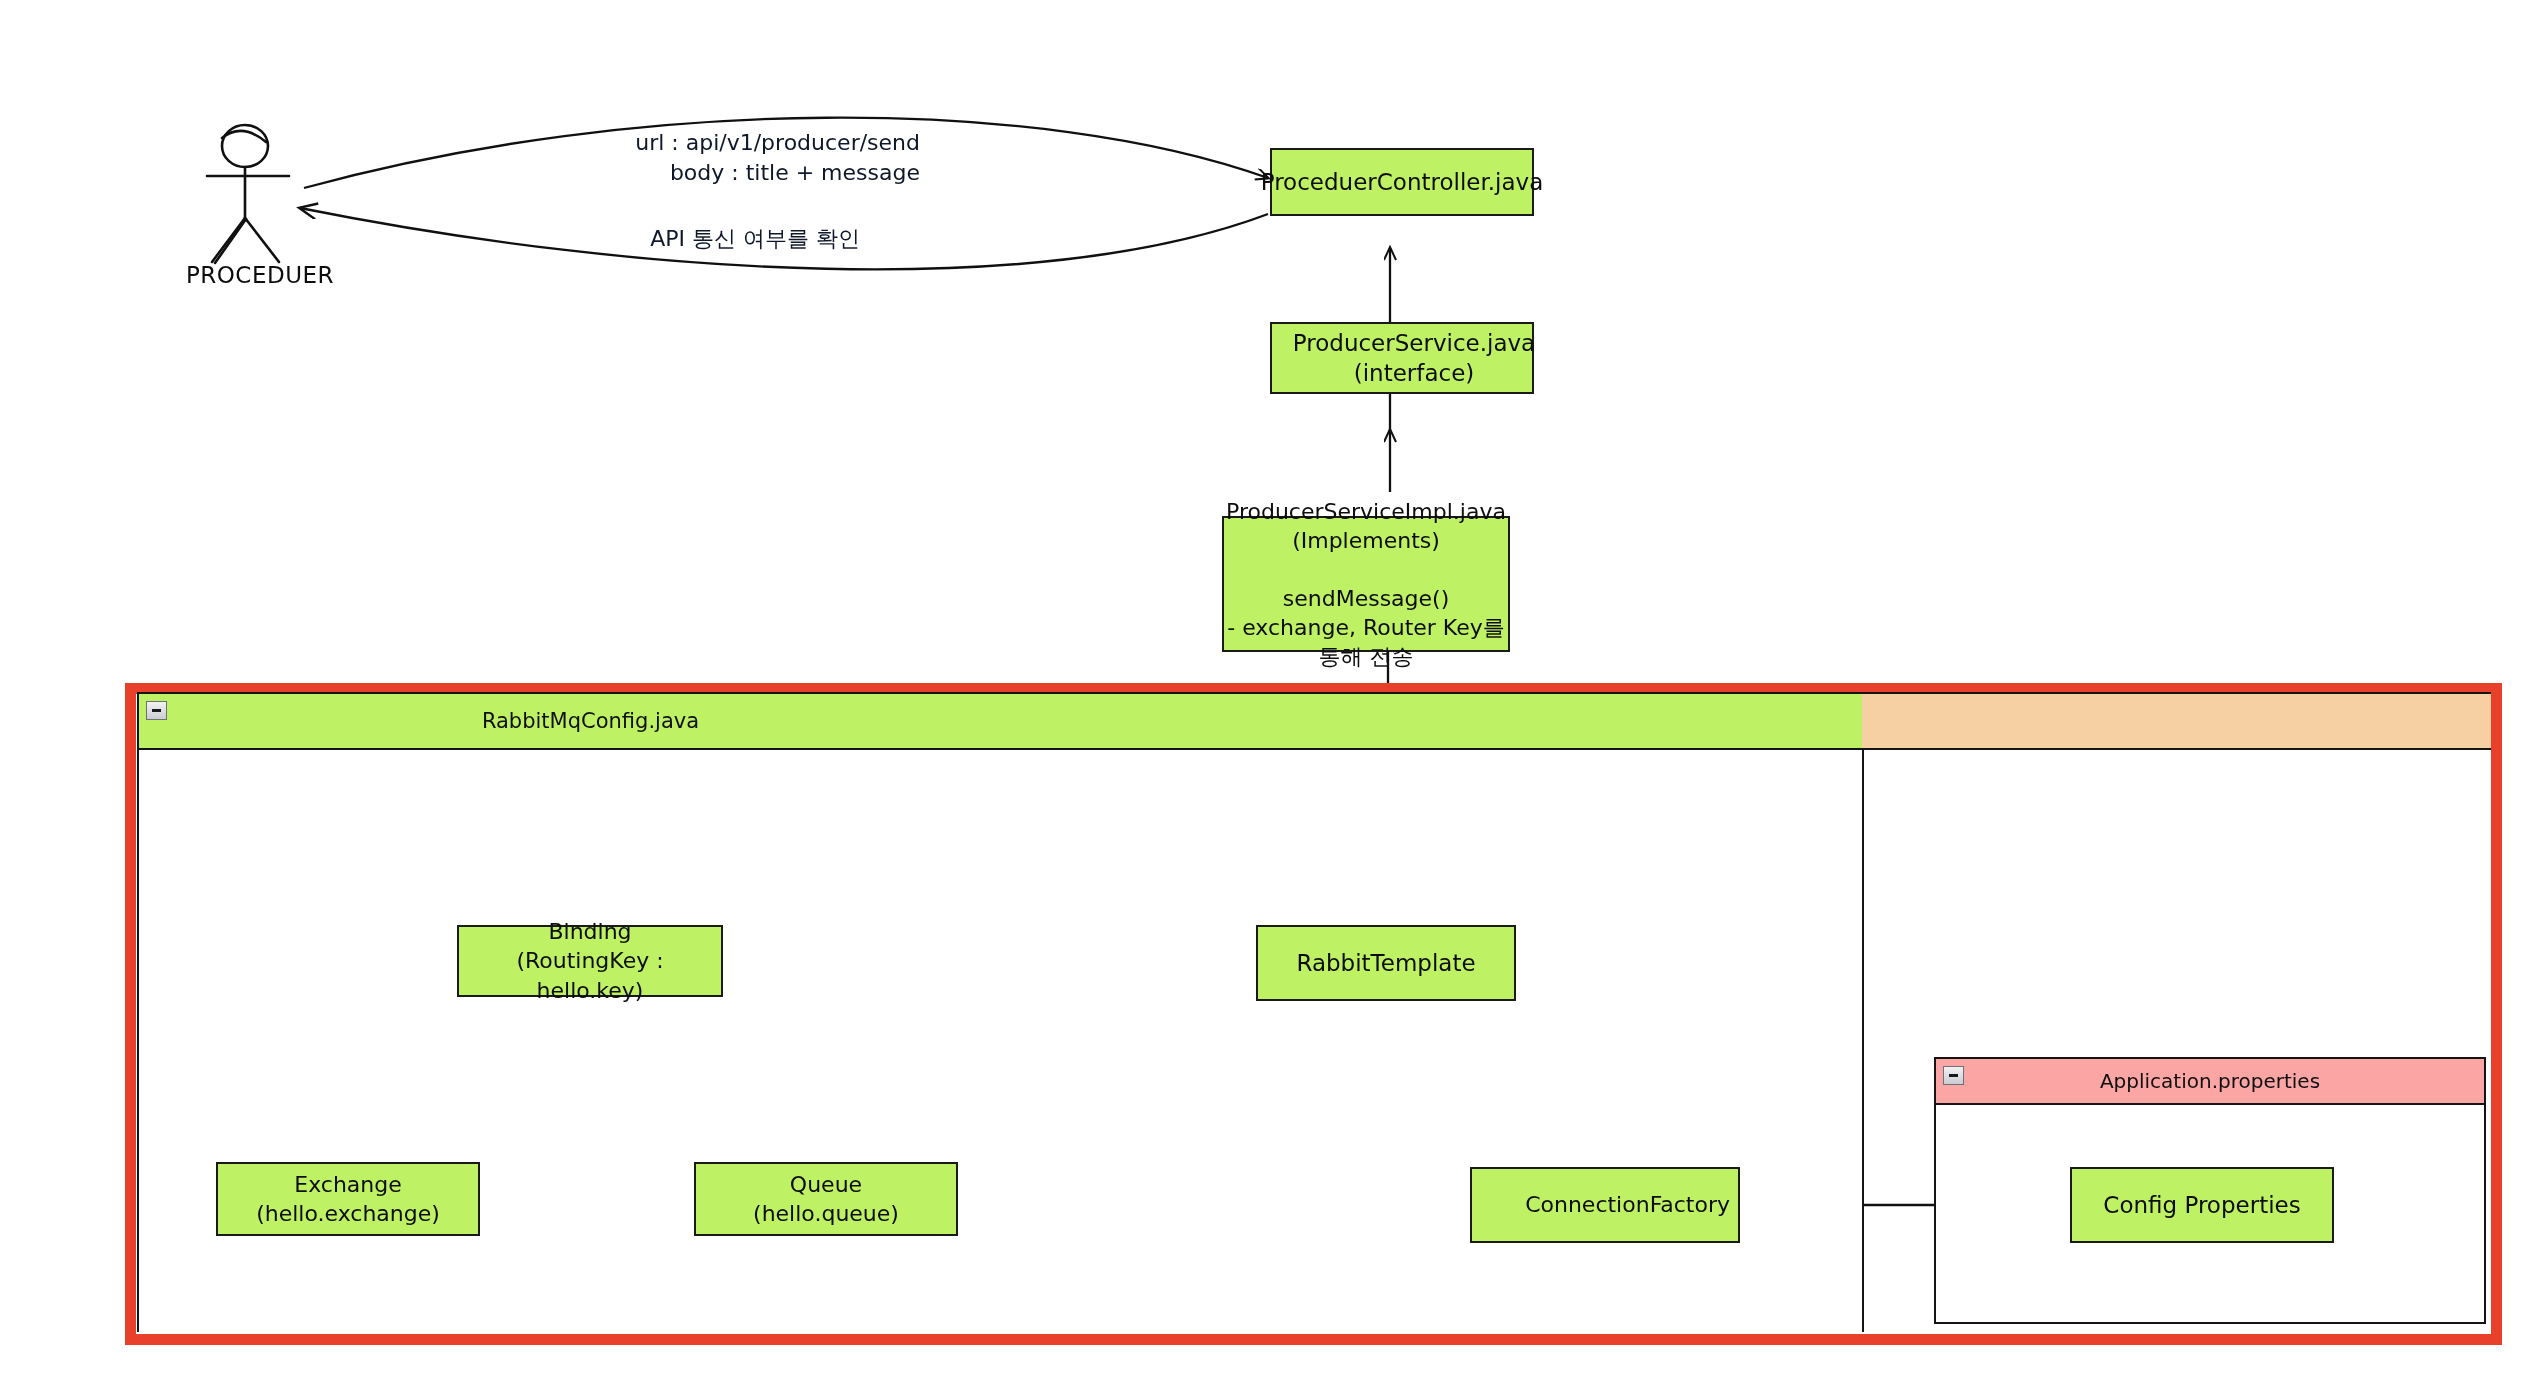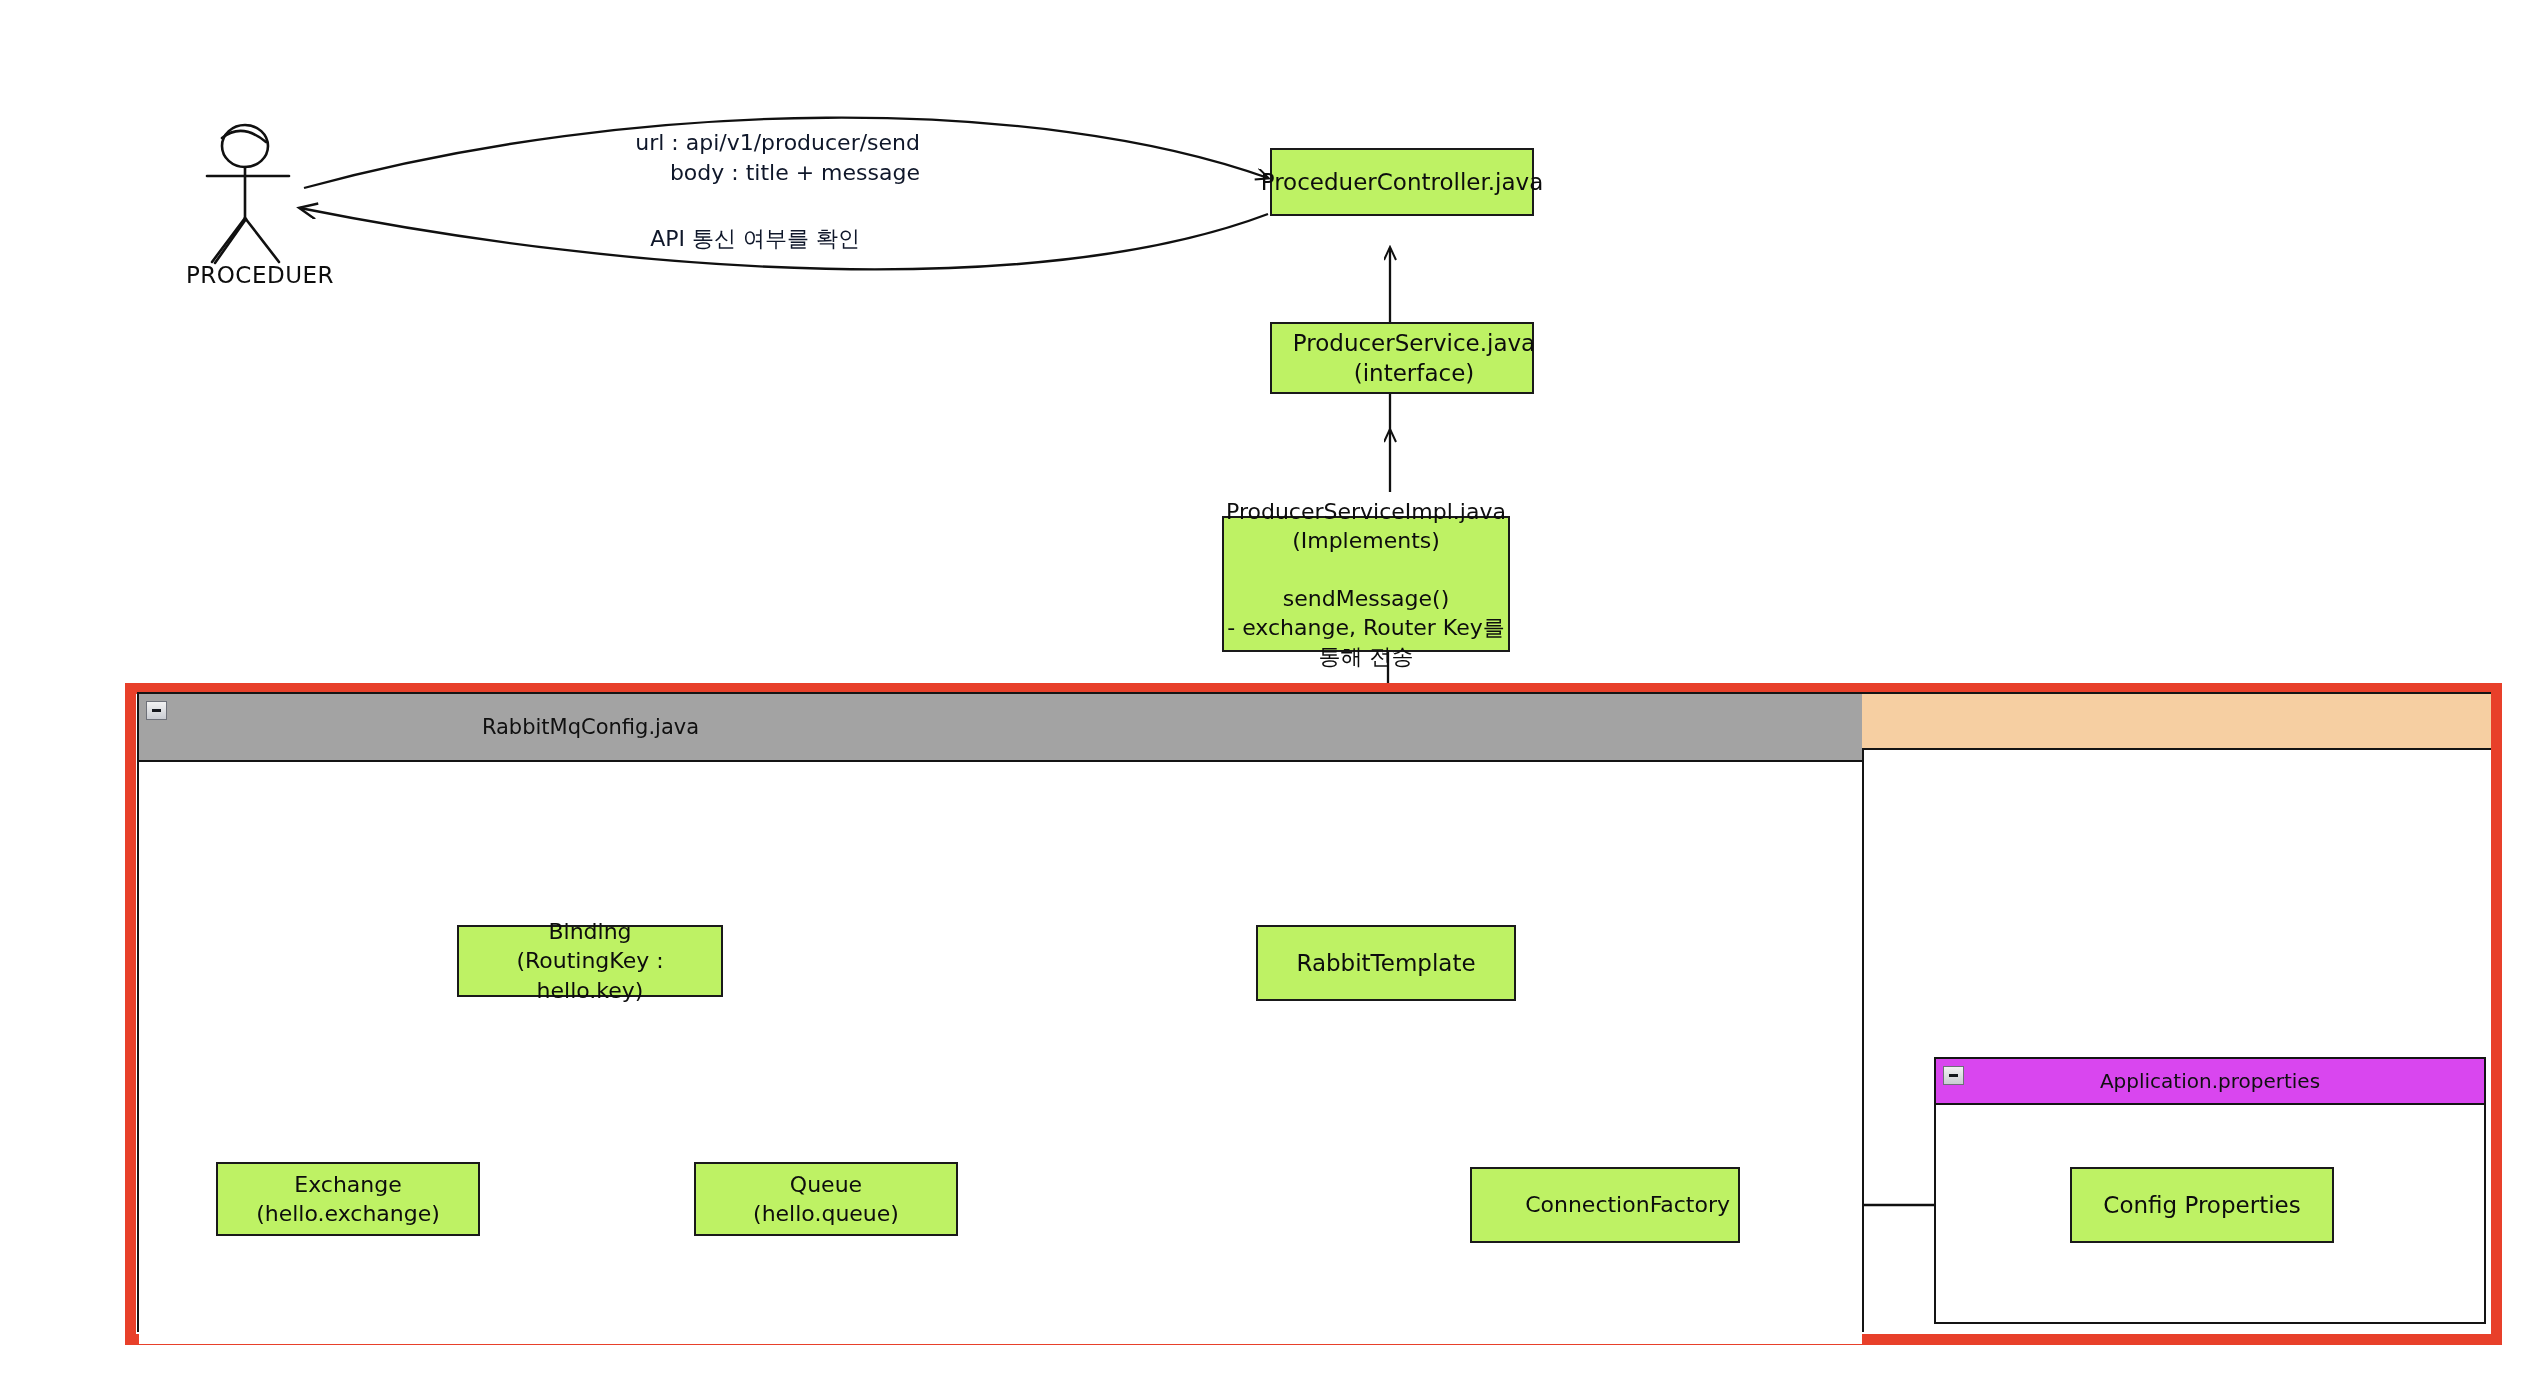--- a/index.html
+++ b/index.html
@@ -21,22 +21,22 @@
   
   .pkg{position:absolute;z-index:2;box-sizing:border-box;border:2px solid #141414;
        background:#ffffff;}
   .pkg-head{box-sizing:border-box;border-bottom:2px solid #141414;position:relative;
             display:flex;align-items:center;justify-content:center;color:#101010;}
   .pkg-body{background:#ffffff;}
   .minbtn{position:absolute;left:7px;top:7px;width:19px;height:17px;
           background:linear-gradient(#f2f2f2,#c9ccd2);border:1px solid #6d7078;
           display:flex;align-items:center;justify-content:center;}
   .minbtn i{display:block;width:9px;height:3px;background:#15181d;}
-  #pkg-rabbit .pkg-head{background:#a3a3a3;height:68px;font-size:21px;}
-  #pkg-props .pkg-head{background:#d946ef;height:46px;font-size:20px;}
+  #pkg-rabbit .pkg-head{background:#bef264;height:56px;font-size:21px;}
+  #pkg-props .pkg-head{background:#fca5a5;height:46px;font-size:20px;}
   .pkg-divider{position:absolute;top:0;bottom:0;width:0;border-left:2px solid #141414;} .fs22{font-size:22px;} .fs23{font-size:23px;}
 </style>
 </head>
 <body>
 
 <div id="stage">
 
   <div id="red-frame" style="left:125px;top:683px;width:2377px;height:662px;"></div>
 
   <div class="pkg" id="pkg-rabbit" style="left:137px;top:692px;width:1727px;height:640px;">

